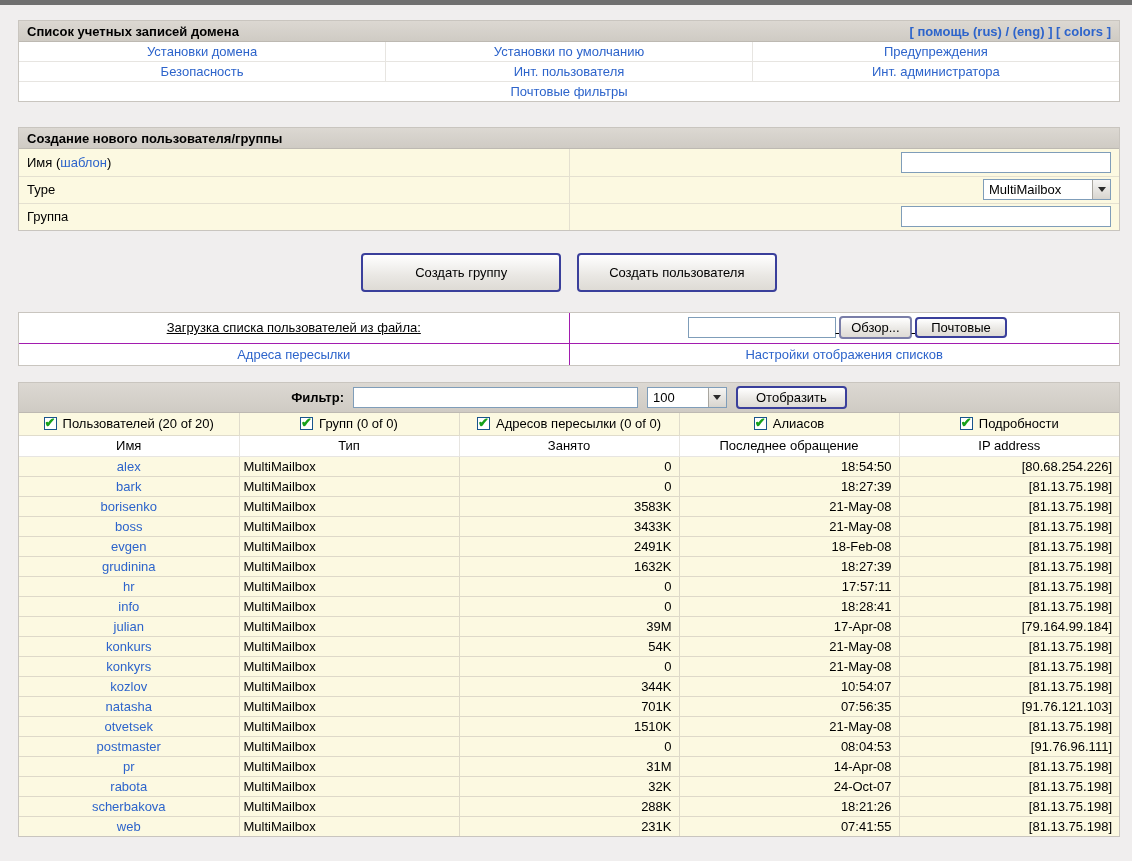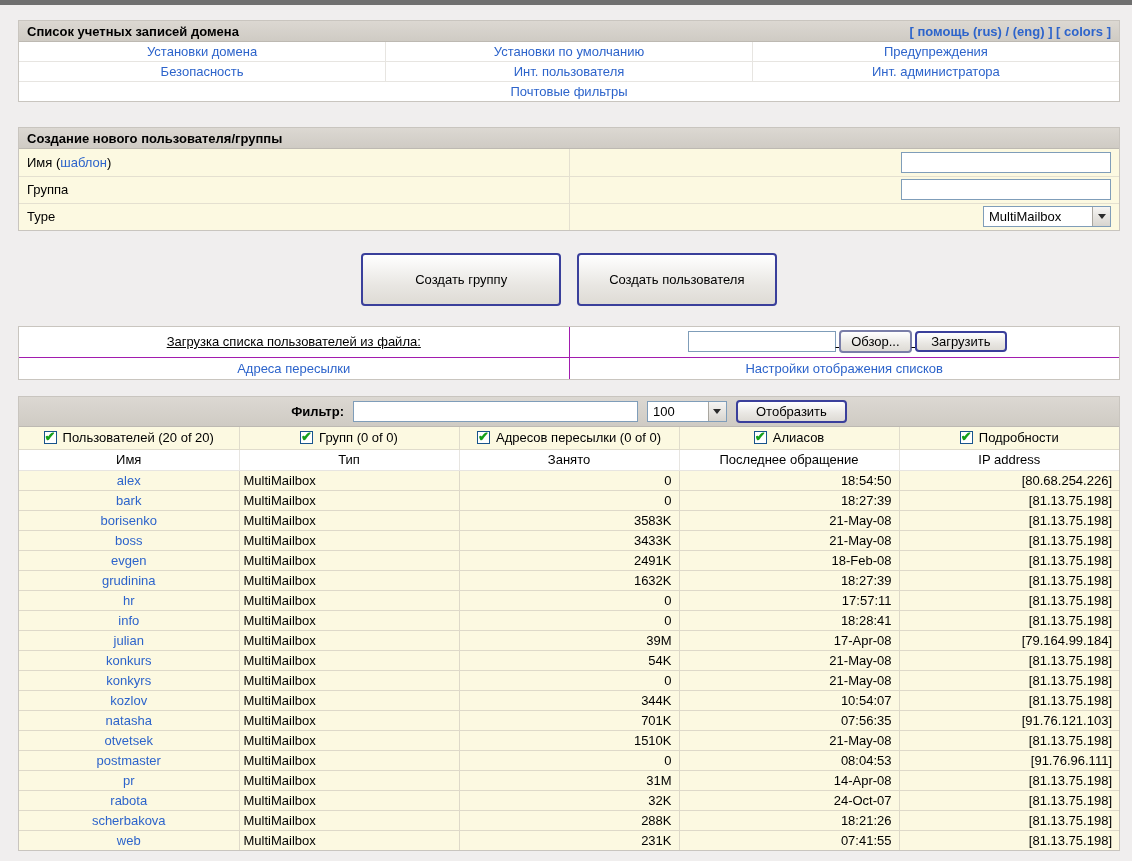--- a/index.html
+++ b/index.html
@@ -61,21 +61,21 @@
   .fake-select .arrow-btn::after {
     content:""; width:0; height:0;
     border-left:4px solid transparent; border-right:4px solid transparent;
     border-top:5px solid #2b2b2b;
   }
 
   .btn {
     display:inline-block; border:2px solid #3a3f9b; border-radius:4px;
     background:linear-gradient(#ffffff,#e9e7e3 60%, #dedbd5);
     font-family:"Liberation Sans", sans-serif; font-size:13px; color:#000;
-    padding:17px 14px; cursor:pointer; text-align:center;
+    padding:10px 14px; cursor:pointer; text-align:center;
   }
   .btn.small { padding:2px 10px; border-width:2px; border-color:#7a7ea8; }
   .buttons-row { text-align:center; margin:22px 0 20px 0; }
   .buttons-row .btn { min-width:200px; margin:0 6px; }
 
   
   .upload-table td { border:1px solid #a21caf; text-align:center; }
   .upload-table tr td:first-child { border-left:none; }
   .upload-table tr td:last-child { border-right:none; }
   .upload-table tr:first-child td { border-top:none; height:30px;text-decoration:underline; }
@@ -149,50 +149,50 @@
     <div class="bar">
       <b>Создание нового пользователя/группы</b>
     </div>
     <table class="form-table">
       <tbody>
           <tr>
         <td><span>Имя</span><span> (</span><a href="#">шаблон</a><span>)</span></td>
         <td><input type="text" class="w210" value="" style=""></td>
       </tr>
       <tr>
-        <td><span>Группа</span></td>
-        <td><input type="text" class="w210" value="" style=""></td>
-      </tr>
-      <tr>
         <td><span>Type</span></td>
         <td>
           <span class="fake-select" style="width:128px">
             <span class="val">MultiMailbox</span>
             <span class="arrow-btn"></span>
           </span>
         </td>
       </tr>
+      <tr>
+        <td><span>Группа</span></td>
+        <td><input type="text" class="w210" value="" style=""></td>
+      </tr>
     </tbody>
       </table>
   </div>
 
   <div class="buttons-row">
     <button class="btn">Создать группу</button>
     <button class="btn">Создать пользователя</button>
   </div>
 
   <div class="panel">
     <table class="upload-table">
       <tbody>
           <tr>
         <td><span>Загрузка списка пользователей из файла:</span></td>
         <td class="upload-cell">
           <input type="text" class="w148" value="" style="">
           <button class="btn small">Обзор...</button>
-          <button class="btn" style="padding:1px 14px">Загрузить</button>
+          <button class="btn" style="padding:1px 14px">Почтовые</button>
         </td>
       </tr>
       <tr>
         <td><a href="#">Адреса пересылки</a></td>
         <td><a href="#">Настройки отображения списков</a></td>
       </tr>
     </tbody>
       </table>
   </div>
 

